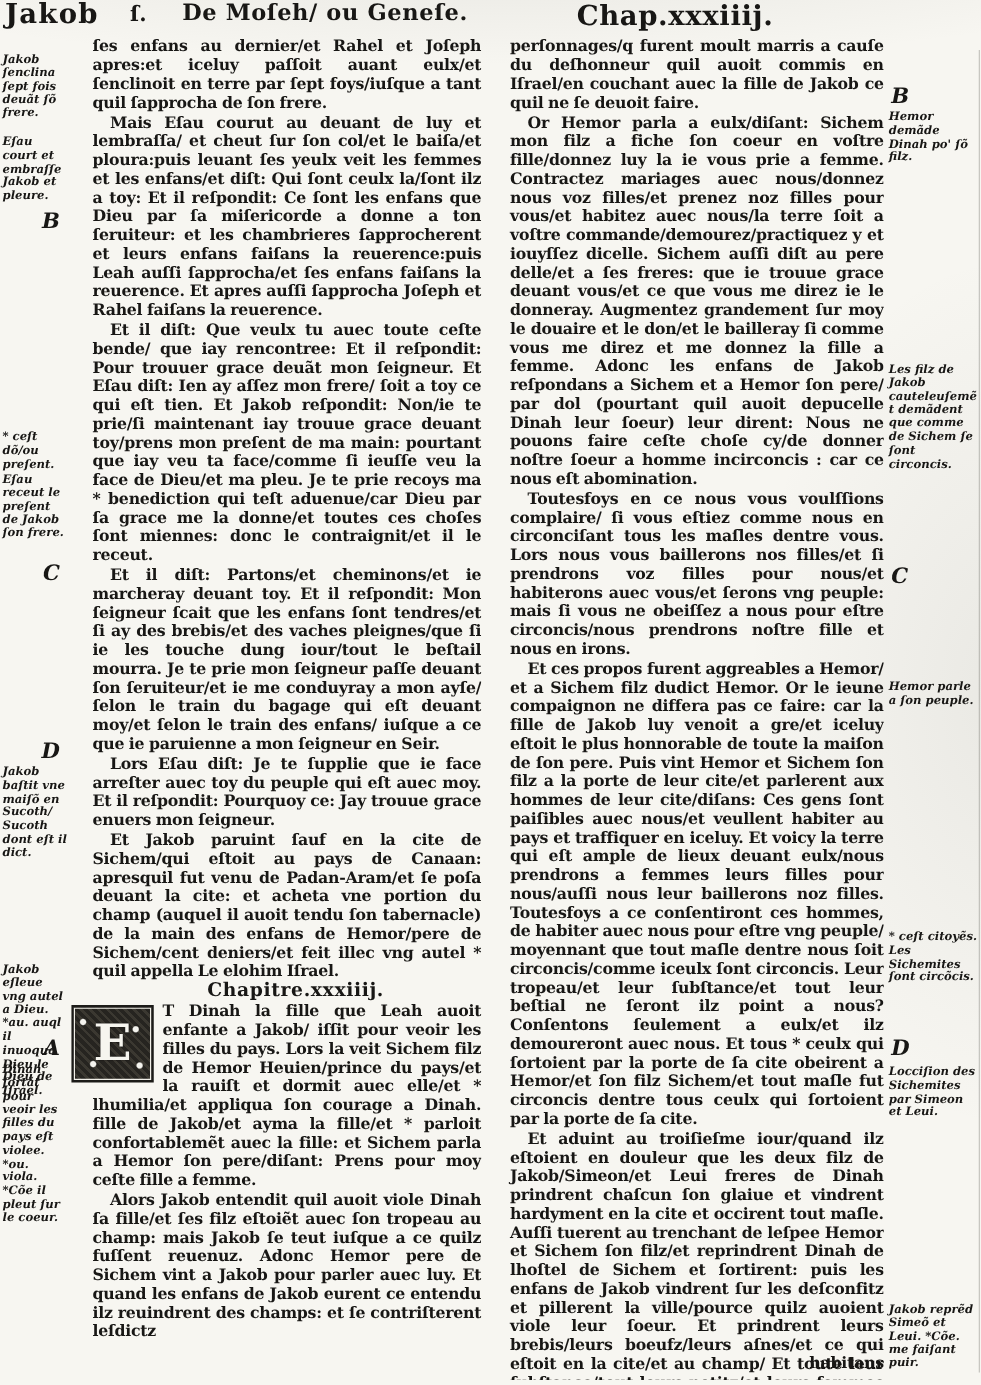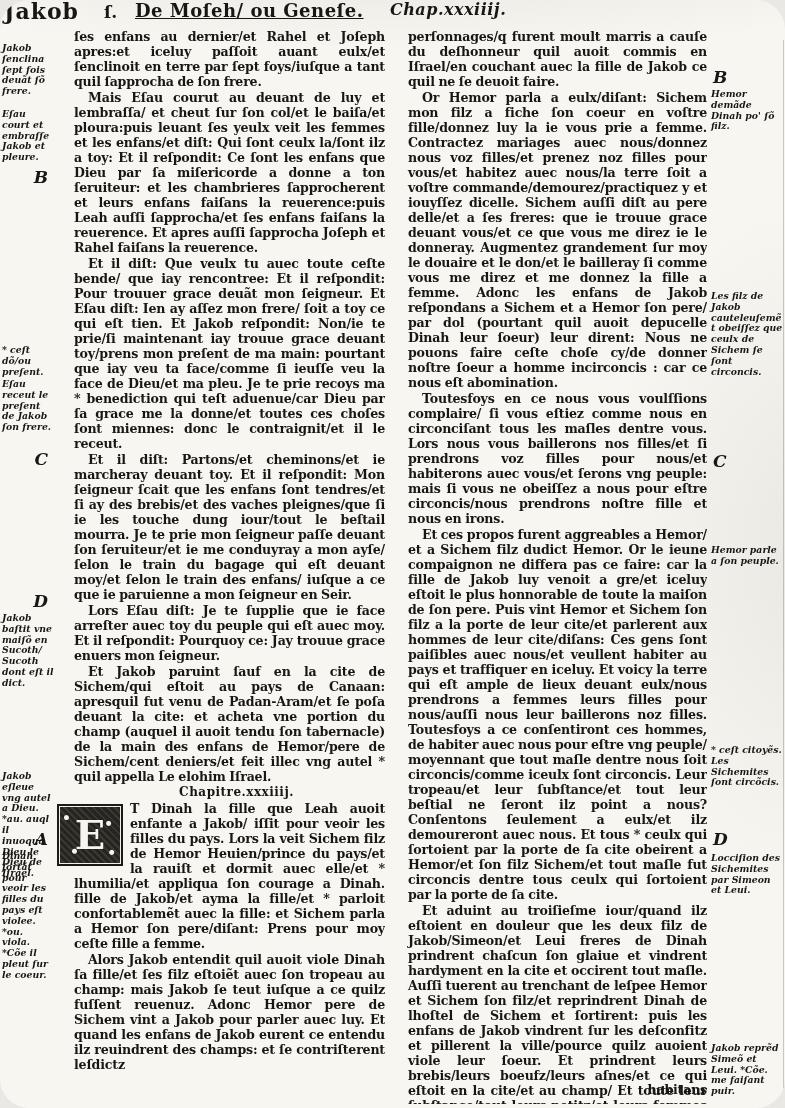--- a/index.html
+++ b/index.html
@@ -5,36 +5,35 @@
   html,body{margin:0;padding:0;background:#e9e8e4;}
   #page{
     position:relative;width:785px;height:1108px;overflow:hidden;
     background:
       radial-gradient(ellipse 900px 160px at 50% -60px, rgba(120,120,115,.14), transparent 70%),
       radial-gradient(ellipse 300px 500px at 103% 50%, rgba(110,110,105,.10), transparent 70%),
       #f7f6f1;
     color:#181715;
     font-family:"DejaVu Serif", serif;
     font-weight:bold;
-    border-radius:29px;
   }
   
   .hdr-left{position:absolute;left:4px;top:-2px;font-size:22px;letter-spacing:1px;}
   .hdr-sig{position:absolute;left:104px;top:2px;font-size:17px;}
-  .hdr-title{position:absolute;left:135px;top:0px;width:250px;font-size:18px;letter-spacing:.5px;text-decoration:underline;}
-  .hdr-chap{position:absolute;left:390px;top:0px;width:300px;font-size:16px;letter-spacing:.5px;font-style:italic;}
+  .hdr-title{position:absolute;left:135px;top:0px;width:250px;text-align:center;font-size:18px;letter-spacing:.5px;}
+  .hdr-chap{position:absolute;left:390px;top:0px;width:300px;text-align:center;font-size:22px;letter-spacing:.5px;}
   
   .col{position:absolute;top:29px;height:1075px;overflow:hidden;
        font-size:12.6px;line-height:15px;text-align:justify;
        letter-spacing:-.2px;word-spacing:-.5px;}
   #col-left{left:57px;width:328px;}
   #col-right{left:391px;width:316px;}
   .col p{margin:0 0 1px 17px;text-indent:14px;}
   .col p.cont{text-indent:0;}
-  .chap-head{margin:7px 0 6px 0;text-align:center;font-size:12px;letter-spacing:.5px;text-indent:0;}
+  .chap-head{margin:7px 0 6px 0;text-align:center;font-size:15px;letter-spacing:.5px;text-indent:0;}
   
   .initial-box{
     float:left;width:62px;height:58px;margin:3px 7px 1px 0;
     background:
       radial-gradient(circle 3px at 12% 20%, #f4f3ee 0 2px, transparent 3px),
       radial-gradient(circle 3px at 80% 30%, #f4f3ee 0 2px, transparent 3px),
       radial-gradient(circle 3px at 25% 78%, #f4f3ee 0 2px, transparent 3px),
       radial-gradient(circle 3px at 85% 80%, #f4f3ee 0 2px, transparent 3px),
       repeating-linear-gradient(45deg,#262420 0 3px,#3b3831 3px 5px);
     border:2px solid #1c1b18;box-shadow:inset 0 0 0 1px #f1efe8;
@@ -101,21 +100,21 @@
     <p>Toutesfoys en ce nous vous voulſſions complaire/ ſi vous eſtiez comme nous en circonciſant tous les maſles dentre vous. Lors nous vous baillerons nos filles/et ſi prendrons voz filles pour nous/et habiterons auec vous/et ſerons vng peuple: mais ſi vous ne obeiſſez a nous pour eſtre circoncis/nous prendrons noſtre fille et nous en irons.</p>
     <p>Et ces propos furent aggreables a Hemor/ et a Sichem filz dudict Hemor. Or le ieune compaignon ne differa pas ce faire: car la fille de Jakob luy venoit a gre/et iceluy eſtoit le plus honnorable de toute la maiſon de ſon pere. Puis vint Hemor et Sichem ſon filz a la porte de leur cite/et parlerent aux hommes de leur cite/diſans: Ces gens ſont paiſibles auec nous/et veullent habiter au pays et traffiquer en iceluy. Et voicy la terre qui eſt ample de lieux deuant eulx/nous prendrons a femmes leurs filles pour nous/auſſi nous leur baillerons noz filles. Toutesfoys a ce conſentiront ces hommes, de habiter auec nous pour eſtre vng peuple/ moyennant que tout maſle dentre nous ſoit circoncis/comme iceulx ſont circoncis. Leur tropeau/et leur ſubſtance/et tout leur beſtial ne ſeront ilz point a nous? Conſentons ſeulement a eulx/et ilz demoureront auec nous. Et tous * ceulx qui ſortoient par la porte de ſa cite obeirent a Hemor/et ſon filz Sichem/et tout maſle fut circoncis dentre tous ceulx qui ſortoient par la porte de ſa cite.</p>
     <p>Et aduint au troiſieſme iour/quand ilz eſtoient en douleur que les deux filz de Jakob/Simeon/et Leui freres de Dinah prindrent chaſcun ſon glaiue et vindrent hardyment en la cite et occirent tout maſle. Auſſi tuerent au trenchant de leſpee Hemor et Sichem ſon filz/et reprindrent Dinah de lhoſtel de Sichem et ſortirent: puis les enfans de Jakob vindrent ſur les deſconfitz et pillerent la ville/pource quilz auoient viole leur ſoeur. Et prindrent leurs brebis/leurs boeufz/leurs aſnes/et ce qui eſtoit en la cite/et au champ/ Et toute leur ſubſtance/tout leurs petitz/et leurs femmes ilz menerent captifz/et les pillerẽt auec tout ce qui eſtoit es maiſons.</p>
     <p>Adonc Jakob diſt a Symeon et a Leui: Vous mauez trouble en me * rendant abominable enuers les</p>
   </div>
   <div class="catchword">habitans</div>
 
   <div id="margin-right" class="margin">
     <div class="mletter" style="top:40px">B</div>
     <div class="mnote" style="top:60px">Hemor demãde Dinah po' ſõ filz.</div>
-    <div class="mnote" style="top:262px">Les filz de Jakob cauteleuſemẽt obeiſſez que ceulx de Sichem ſe ſont circoncis.</div>
+    <div class="mnote" style="top:262px">Les filz de Jakob cauteleuſemẽt demãdent que comme de Sichem ſe ſont circoncis.</div>
     <div class="mletter" style="top:424px">C</div>
     <div class="mnote" style="top:516px">Hemor parle a ſon peuple.</div>
     <div class="mnote" style="top:716px">* ceſt citoyẽs. Les Sichemites ſont circõcis.</div>
     <div class="mletter" style="top:802px">D</div>
     <div class="mnote" style="top:824px">Locciſion des Sichemites par Simeon et Leui.</div>
     <div class="mnote" style="top:1014px">Jakob reprẽd Simeõ et Leui. *Cõe. me faiſant puir.</div>
   </div>
 
   <div class="scan-rule" style="left:783px"></div>
 </div>

